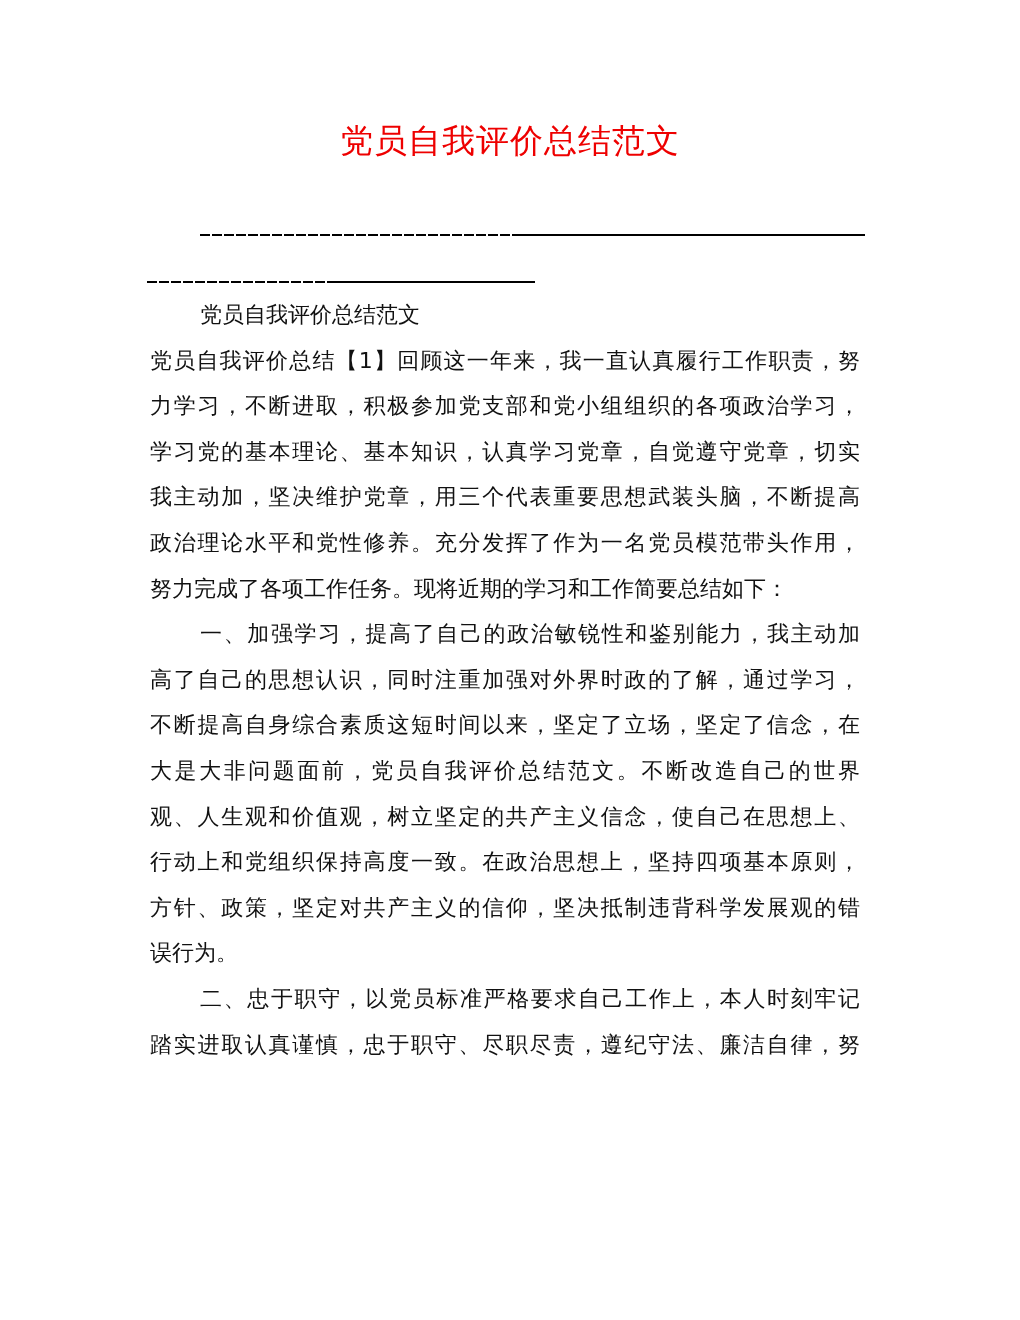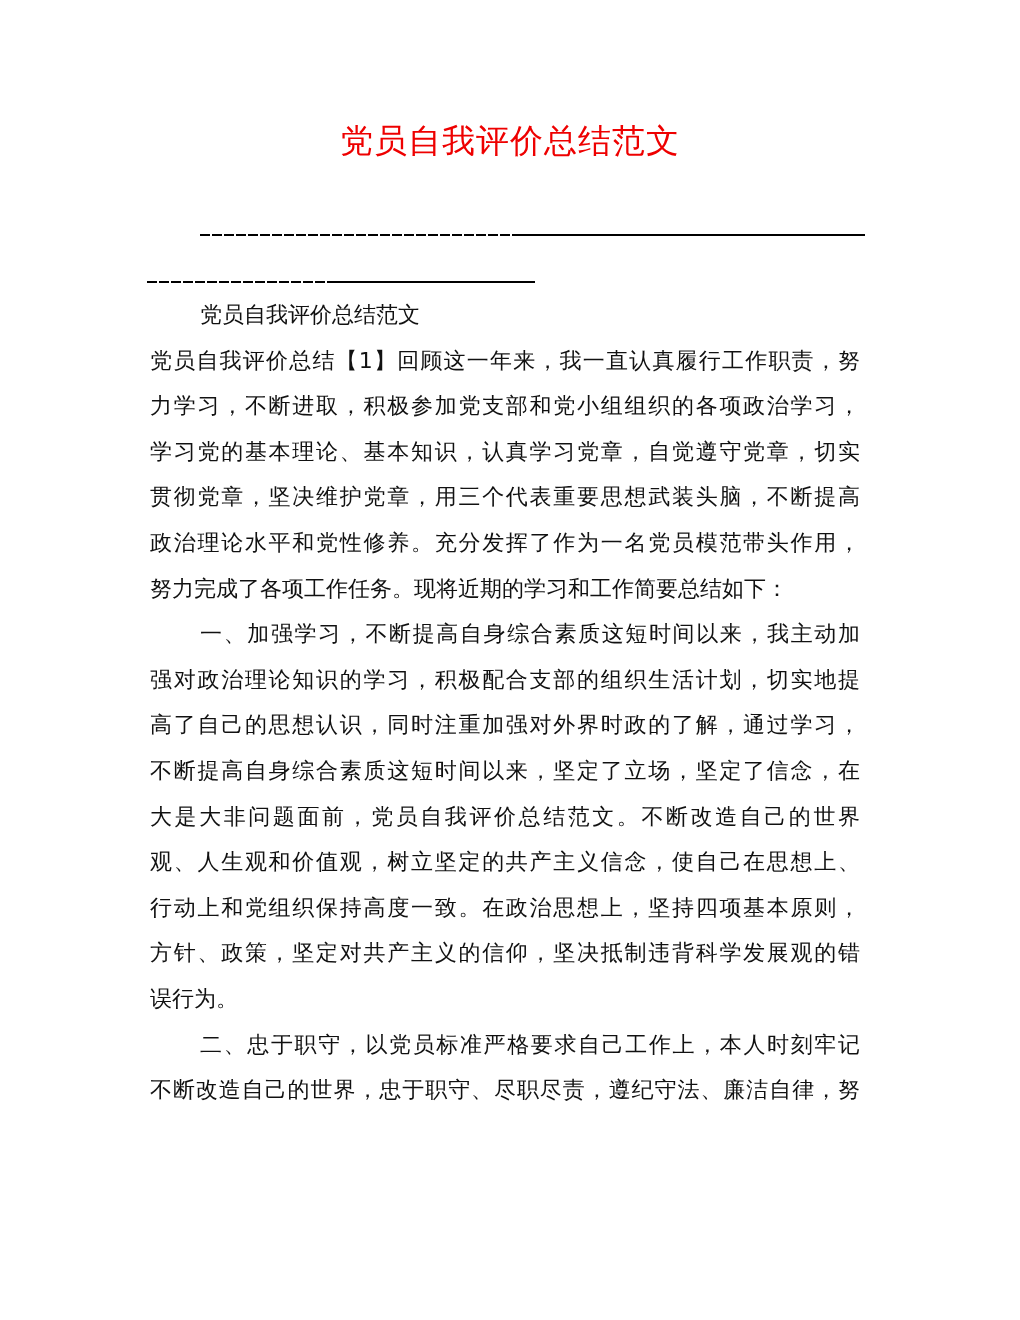--- a/index.html
+++ b/index.html
@@ -95,36 +95,35 @@
     <div class="solid"></div>
   </div>
 
   <div class="body-text">
     <div class="line indent subtitle">党员自我评价总结范文</div>
 
     <div>
       <div class="line">党员自我评价总结【1】回顾这一年来，我一直认真履行工作职责，努</div>
       <div class="line">力学习，不断进取，积极参加党支部和党小组组织的各项政治学习，</div>
       <div class="line">学习党的基本理论、基本知识，认真学习党章，自觉遵守党章，切实</div>
-      <div class="line">贯彻党章，坚决维护党章，用三个代表重要思想武装头脑，不断提高</div>
+      <div class="line">我主动加，坚决维护党章，用三个代表重要思想武装头脑，不断提高</div>
       <div class="line">政治理论水平和党性修养。充分发挥了作为一名党员模范带头作用，</div>
       <div class="line last">努力完成了各项工作任务。现将近期的学习和工作简要总结如下：</div>
     </div>
 
     <div>
-      <div class="line indent">一、加强学习，不断提高自身综合素质这短时间以来，我主动加</div>
-      <div class="line">强对政治理论知识的学习，积极配合支部的组织生活计划，切实地提</div>
+      <div class="line indent">一、加强学习，提高了自己的政治敏锐性和鉴别能力，我主动加</div>
       <div class="line">高了自己的思想认识，同时注重加强对外界时政的了解，通过学习，</div>
       <div class="line">不断提高自身综合素质这短时间以来，坚定了立场，坚定了信念，在</div>
       <div class="line">大是大非问题面前，党员自我评价总结范文。不断改造自己的世界</div>
       <div class="line">观、人生观和价值观，树立坚定的共产主义信念，使自己在思想上、</div>
       <div class="line">行动上和党组织保持高度一致。在政治思想上，坚持四项基本原则，</div>
       <div class="line">方针、政策，坚定对共产主义的信仰，坚决抵制违背科学发展观的错</div>
       <div class="line last">误行为。</div>
     </div>
 
     <div>
       <div class="line indent">二、忠于职守，以党员标准严格要求自己工作上，本人时刻牢记</div>
-      <div class="line">不断改造自己的世界，忠于职守、尽职尽责，遵纪守法、廉洁自律，努</div>
+      <div class="line">踏实进取认真谨慎，忠于职守、尽职尽责，遵纪守法、廉洁自律，努</div>
     </div>
   </div>
 
 </div>
 
 </body></html>

